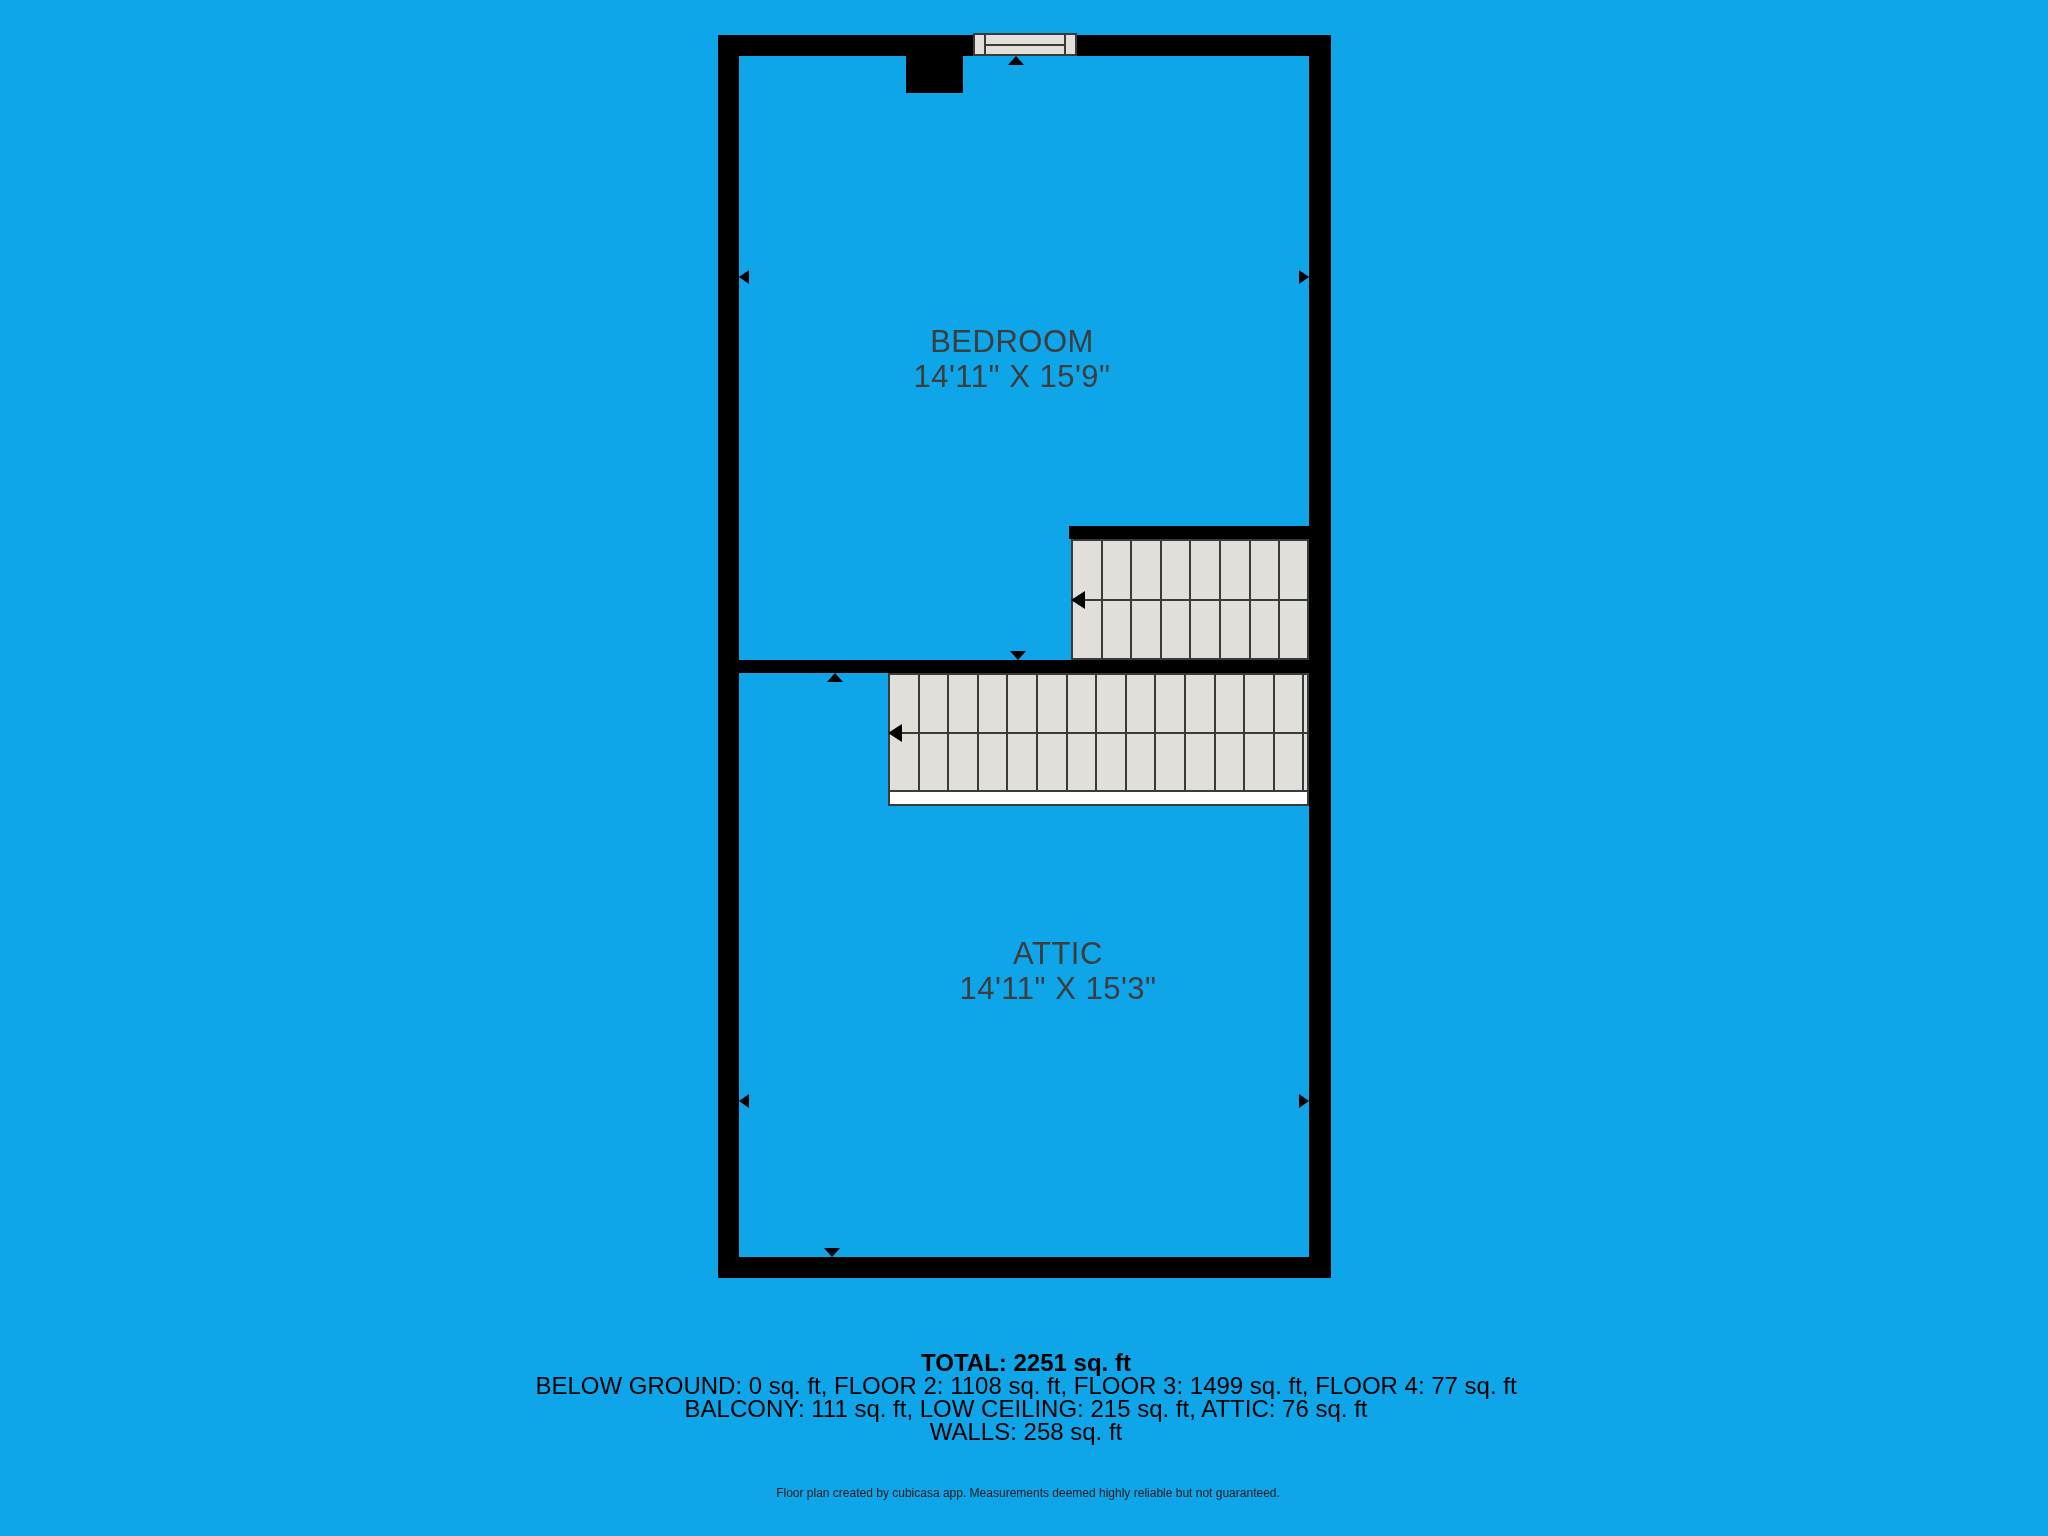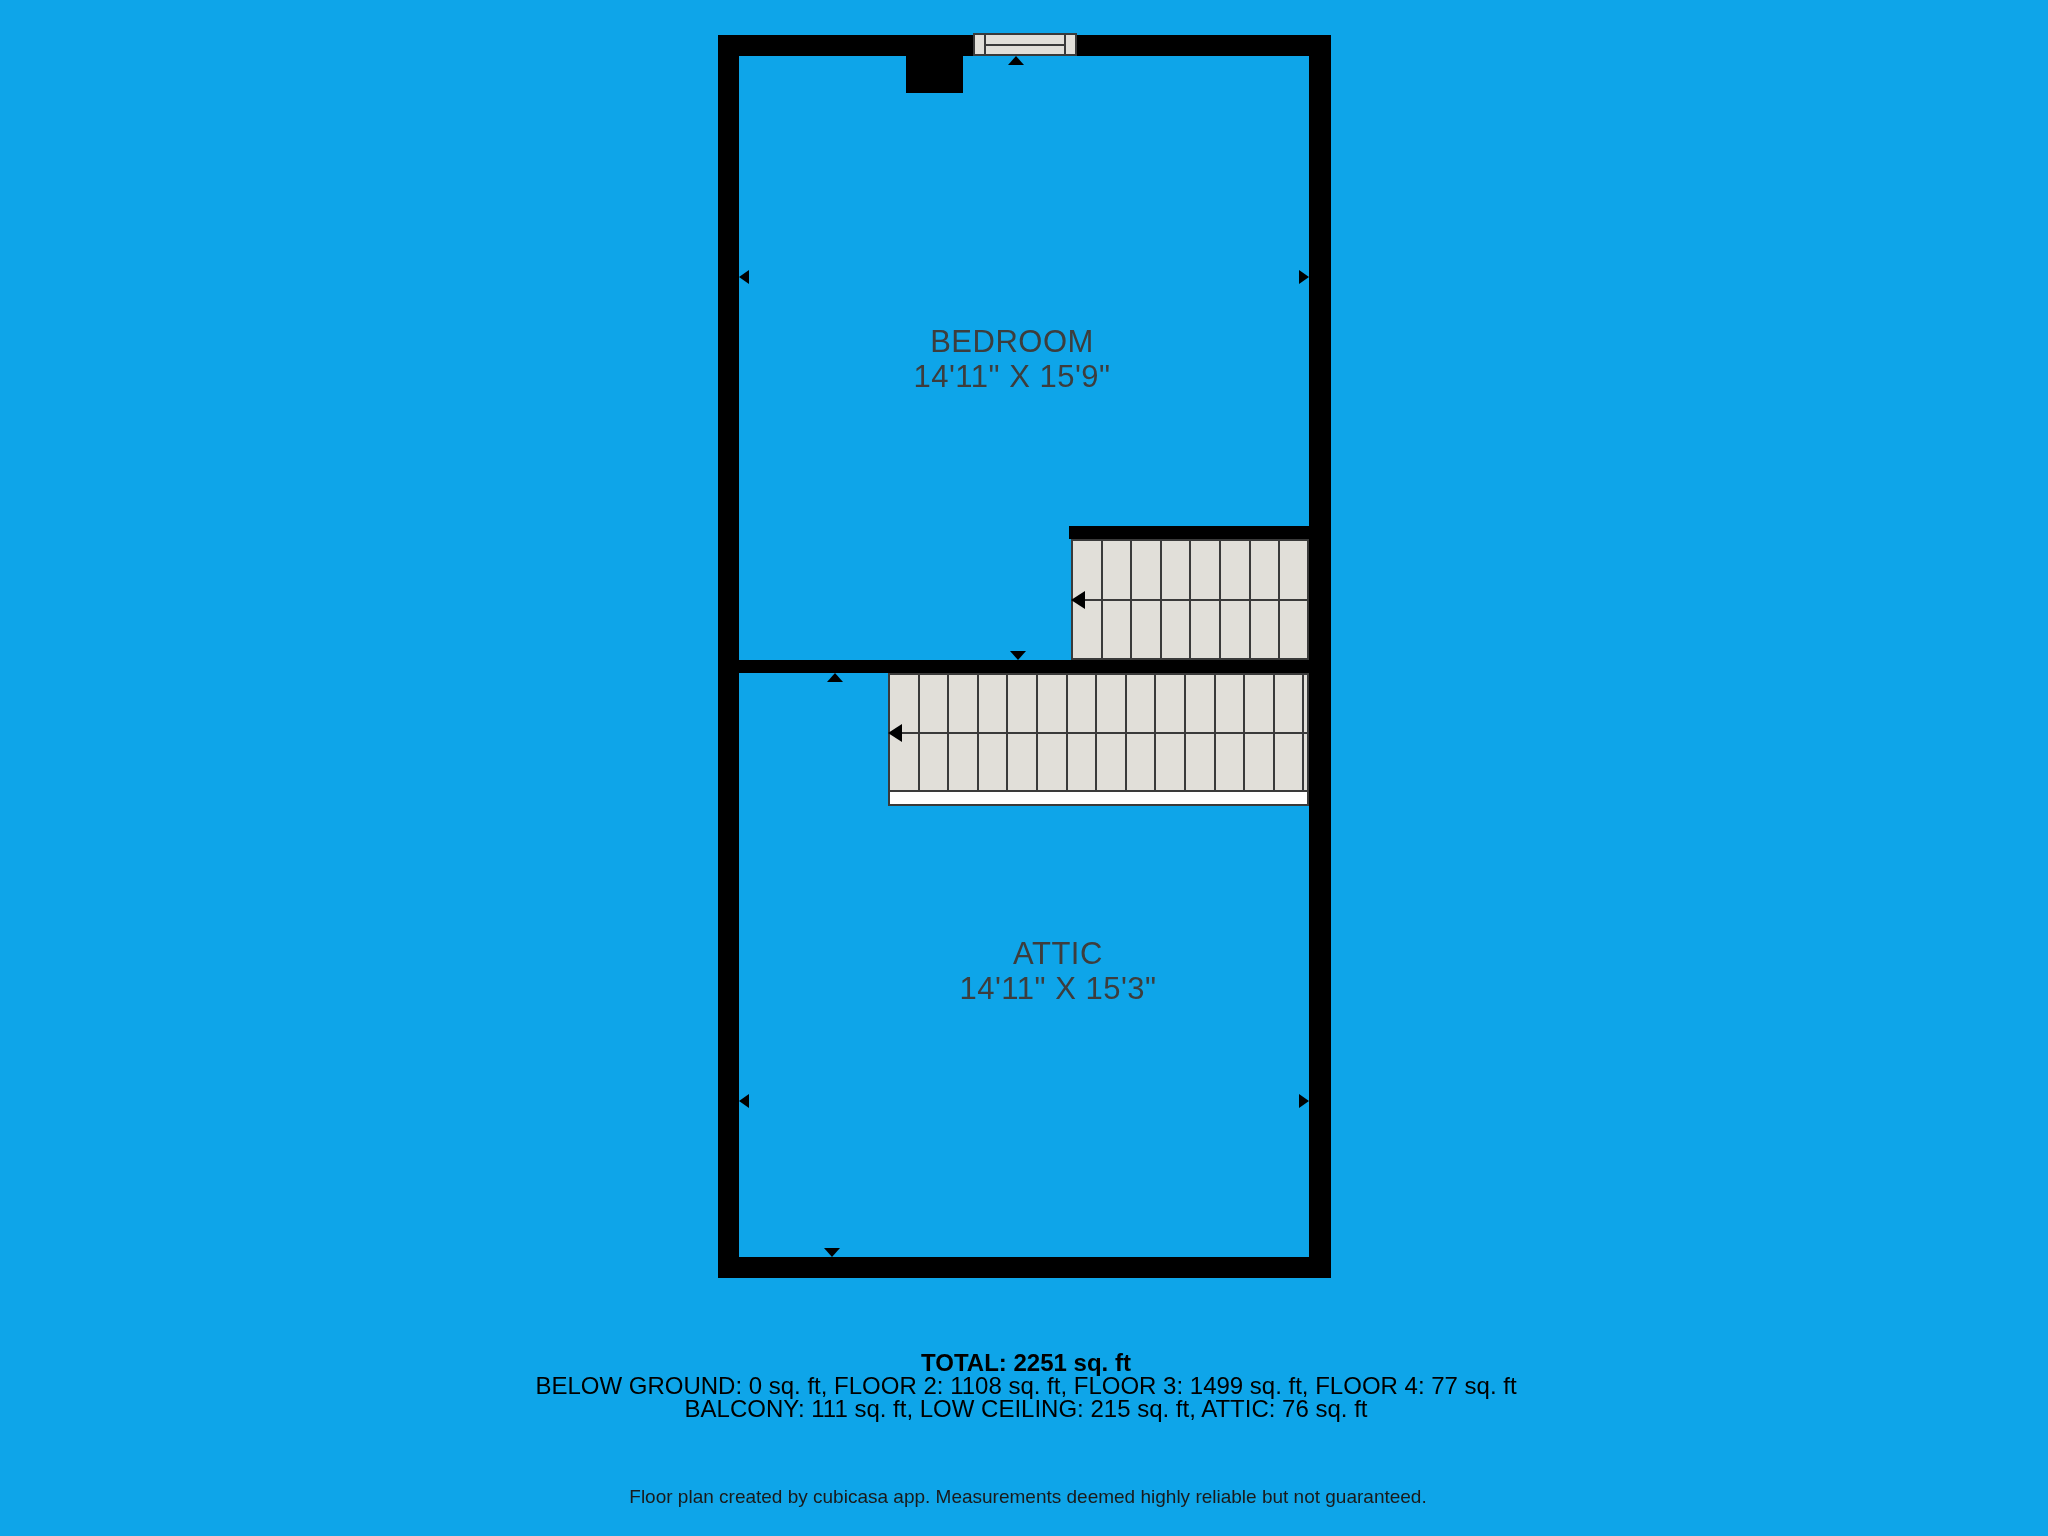--- a/index.html
+++ b/index.html
@@ -85,21 +85,21 @@
     line-height: 23px;
     white-space: nowrap;
   }
   .summary .total { font-weight: bold; }
 
   .footer-note {
     position: absolute;
     transform: translateX(-50%);
     text-align: center;
     color: #1a1a1a;
-    font-size: 19px;
+    font-size: 12px;
     white-space: nowrap;
   }
 </style>
 </head>
 <body>
 
 <div class="canvas" style="--wall: #000000; --stair-fill: #e1dfd9; --stair-line: #3a3a3a; --label-text: #3d3d3d; --summary-text: #000000;">
 
   <div class="wall" style="left:718px; top:35px;   width:613px; height:21px;"></div>
   <div class="wall" style="left:718px; top:35px;   width:21px;  height:1243px;"></div>
@@ -143,17 +143,18 @@
   </div>
   <div class="room-label" style="left:1058px; top:936px;">
     <div>ATTIC</div>
     <div>14'11" X 15'3"</div>
   </div>
 
   <div class="summary" style="left:1026px; top:1351px;">
     <div class="total">TOTAL: 2251 sq. ft</div>
     <div>BELOW GROUND: 0 sq. ft, FLOOR 2: 1108 sq. ft, FLOOR 3: 1499 sq. ft, FLOOR 4: 77 sq. ft</div>
     <div>BALCONY: 111 sq. ft, LOW CEILING: 215 sq. ft, ATTIC: 76 sq. ft</div>
+    <div>WALLS: 258 sq. ft</div>
   </div>
 
   <div class="footer-note" style="left:1028px; top:1486px;">Floor plan created by cubicasa app. Measurements deemed highly reliable but not guaranteed.</div>
 
 </div>
 
 </body></html>

